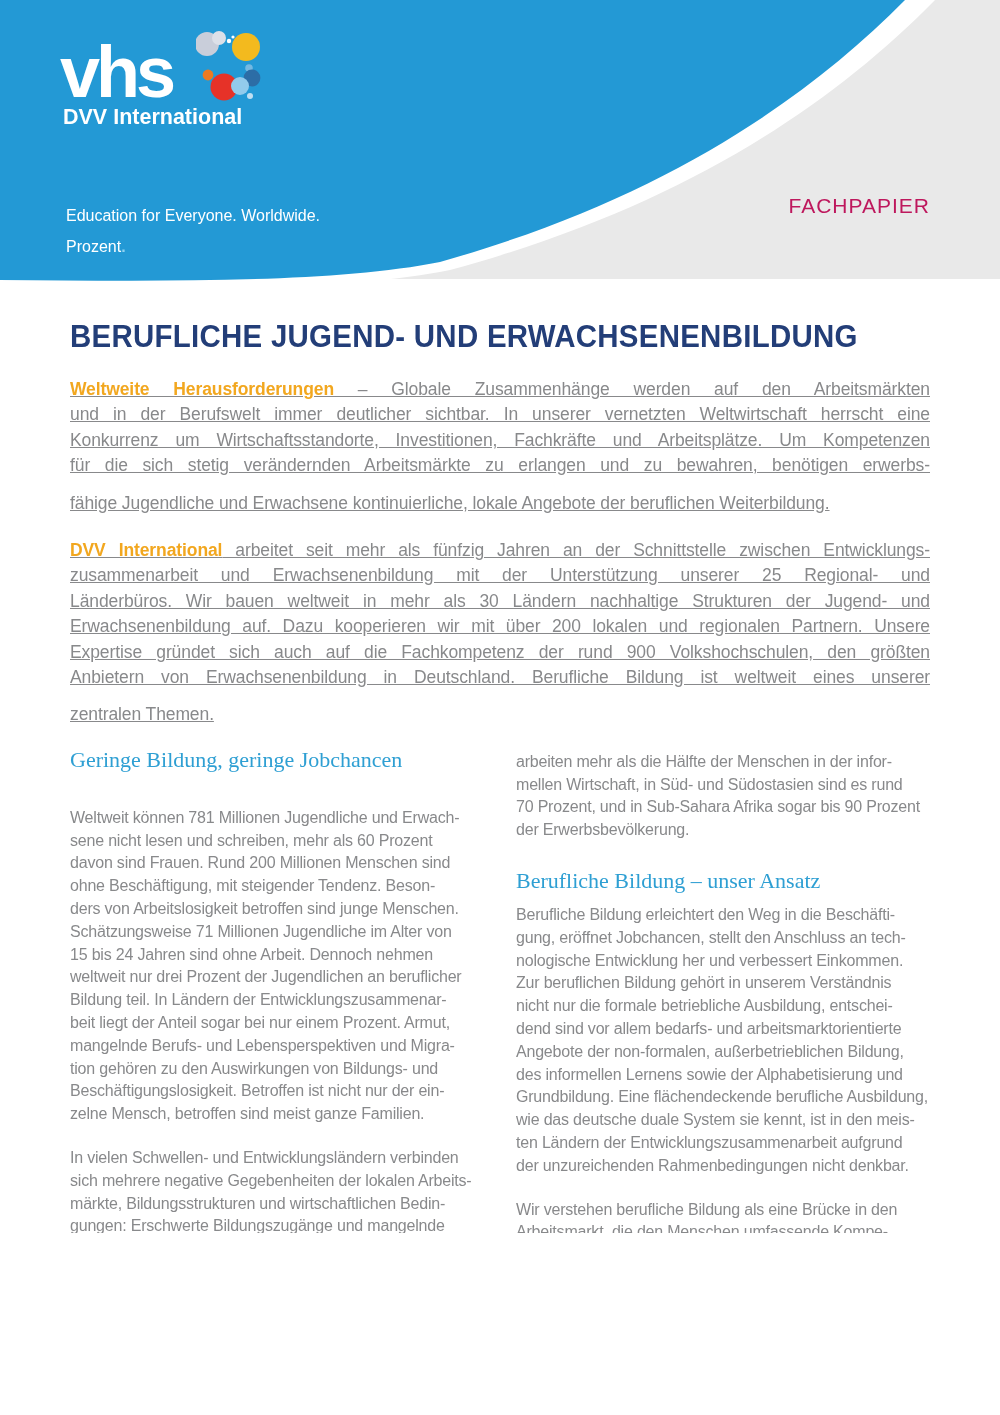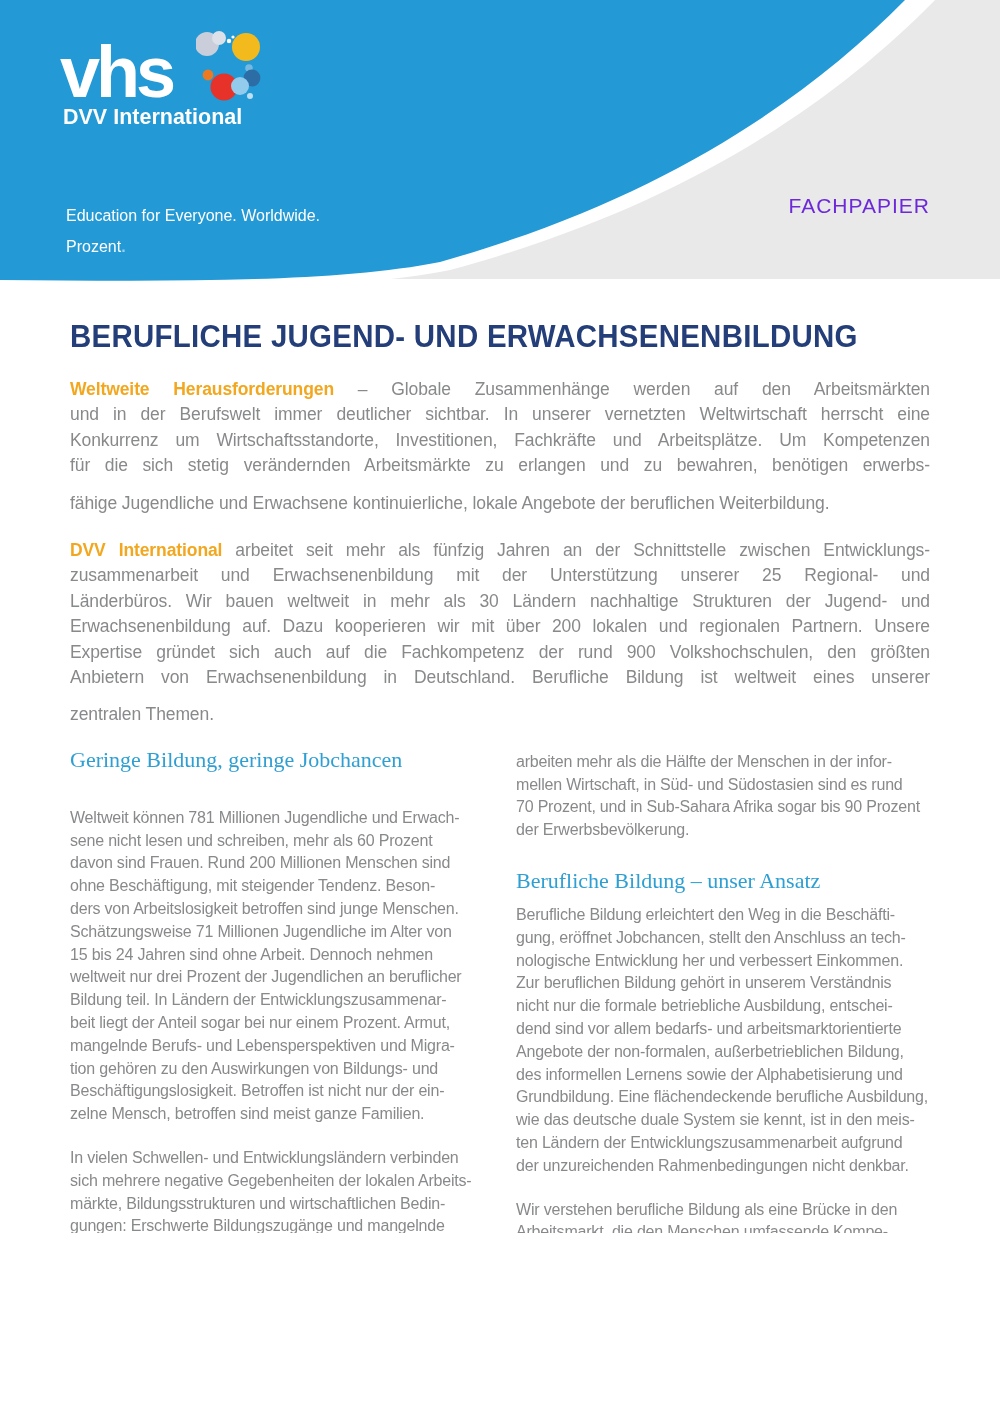--- a/index.html
+++ b/index.html
@@ -19,31 +19,31 @@
     position:absolute; left:63px; top:107px; line-height:1;
     font-size:21.5px; font-weight:bold; color:#ffffff;
   }
   .tagline {
     position:absolute; left:66px; top:165px;
     font-size:16px; line-height:31px; color:#ffffff;margin-top:35px;
   }
   .tagline .dot { color:#8ED1F0; font-weight:bold; }
   .doc-type {
     position:absolute; right:70px; top:193px; line-height:26px;
-    font-size:21px; letter-spacing:1px; color:#6d28d9;
+    font-size:21px; letter-spacing:1px; color:#be185d;
   }
   
   .content { position:relative; padding:0 70px; }
   .doc-title {
     margin:319px 0 0 0; line-height:34px; font-size:32px; font-weight:bold;
     color:#233E78; white-space:nowrap; letter-spacing:0.3px;
     transform:scaleX(0.92); transform-origin:left center;
   }
   .intro-para { margin-top:24px; font-size:17.5px; line-height:25.4px;
-    color:#88898B; letter-spacing:-0.1px; }
+    color:#88898B; letter-spacing:-0.1px;text-decoration:underline; }
   .intro-para + .intro-para { margin-top:22px; }
   .jline { text-align:justify; text-align-last:justify; }
   .jline.last { text-align-last:left;margin-top:12px; }
   .lead { font-weight:bold; color:#F2A71F; }
   .columns { display:flex; margin-top:18px; }
   .col { color:#88898B; }
   .col-left  { width:398px; margin-right:48px; flex:none; }
   .col-right { flex:1; }
   .col-heading {
     font-size:22px; line-height:27px; color:#2E9FD3; font-weight:normal;

